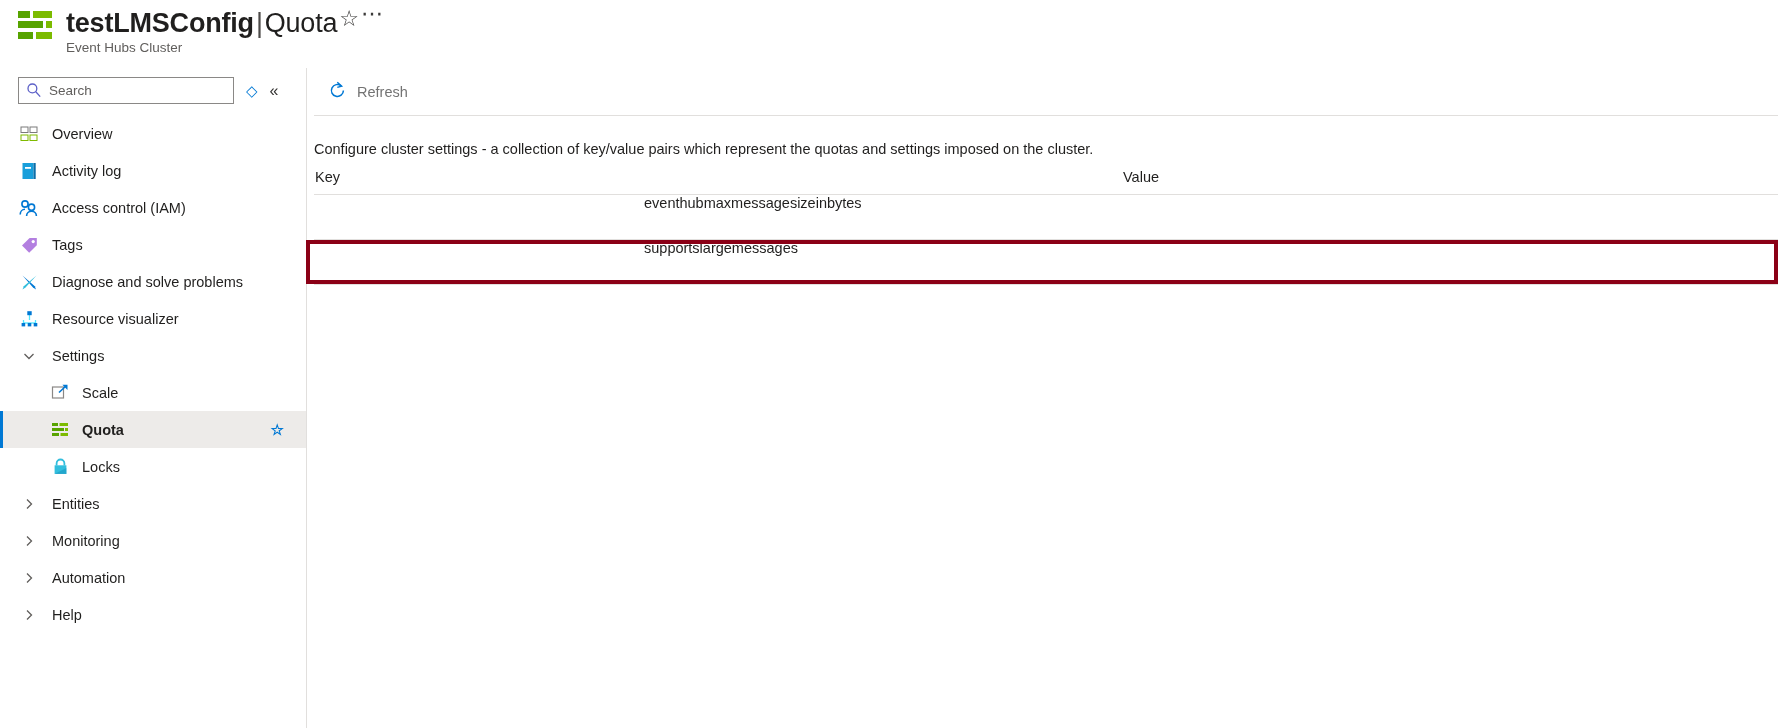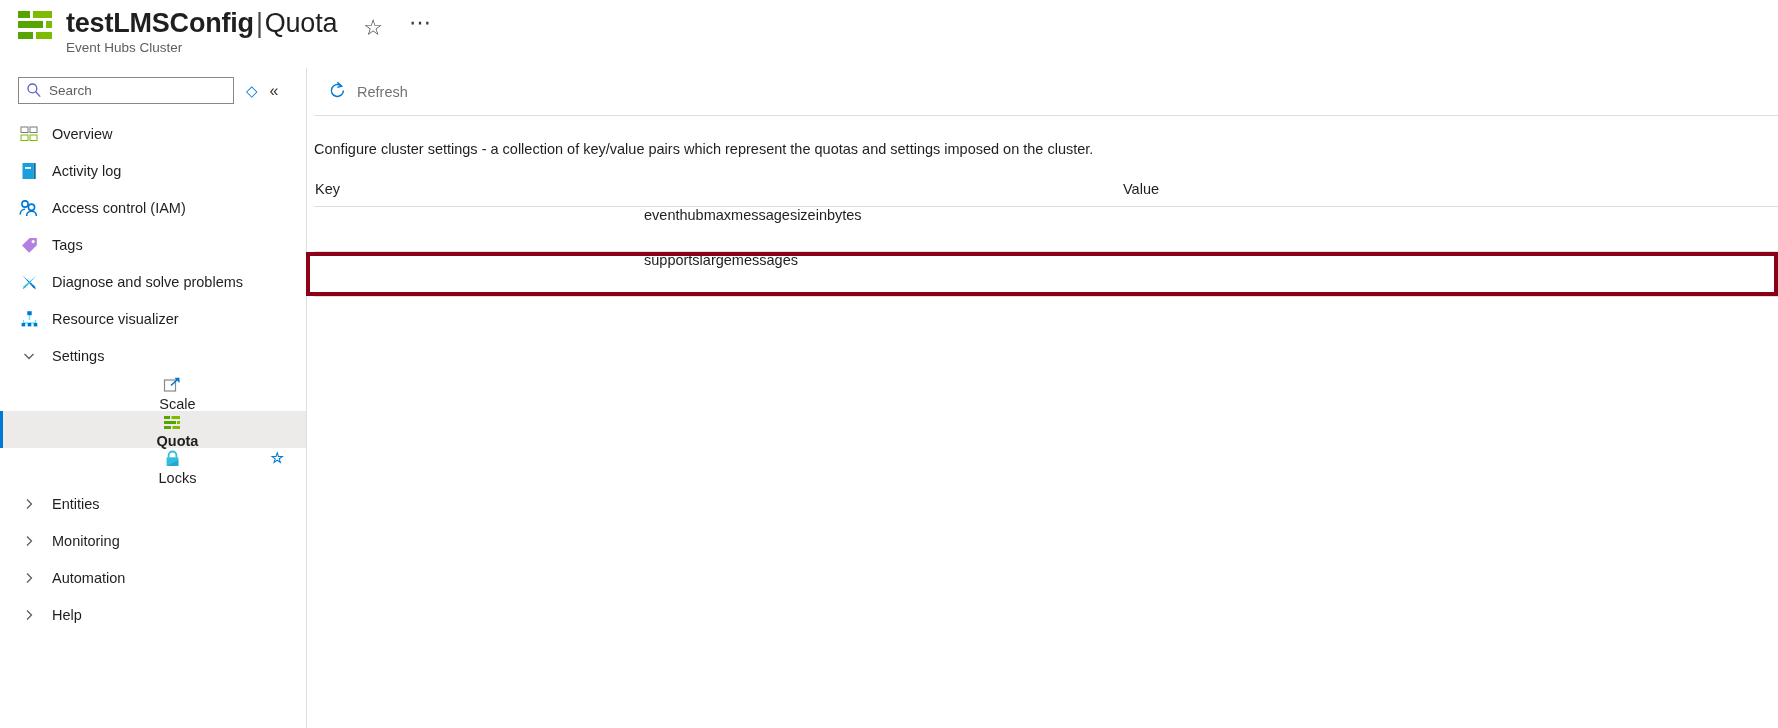--- a/index.html
+++ b/index.html
@@ -39,22 +39,22 @@
   .res-icon .seg-b { background: #7cbb00; }
   .res-icon .r1 .seg-a { width: 12px; }
   .res-icon .r1 .seg-b { width: 19px; }
   .res-icon .r2 .seg-a { width: 25px; }
   .res-icon .r2 .seg-b { width: 6px; }
   .res-icon .r3 .seg-a { width: 15px; }
   .res-icon .r3 .seg-b { width: 16px; }
 
   .title-line {
     display: flex;
-    align-items: flex-end;
-    gap: 26px;
+    align-items: flex-start;
+    gap: 2px;
   }
   .title-text {
     font-size: 27px;
     font-weight: 600;
     color: #201f1e;
     letter-spacing: -0.2px;
     white-space: nowrap;
   }
   .title-text .sep { font-weight: 300; color: #4c4a48; padding: 0 2px; }
   .title-text .sub-title { font-weight: 400; color: #201f1e; }
@@ -142,21 +142,21 @@
   }
   .nav-item .ico {
     width: 22px;
     height: 20px;
     flex: 0 0 22px;
     margin-right: 12px;
     display: flex;
     align-items: center;
     justify-content: center;
   }
-  .nav-item.child { padding-left: 49px; flex-direction: column; }
+  .nav-item.child { padding-left: 49px; }
   .nav-item.child .ico { margin-right: 11px; }
   .nav-item.group .ico { margin-right: 12px; }
   .nav-item.selected {
     background: #edebe9;
     font-weight: 600;
   }
   .nav-item.selected::before {
     content: "";
     position: absolute;
     left: 0; top: 0; bottom: 0;
@@ -199,21 +199,21 @@
     background: #e1dfdd;
     margin-left: 7px;
   }
   .description {
     font-size: 14.5px;
     color: #201f1e;
     padding: 25px 0 0 7px;
   }
 
   .quota-table {
-    margin-top: 24px;
+    margin-top: 12px;
     padding-left: 7px;
   }
   .qt-head {
     display: flex;
     font-size: 14px;
     color: #201f1e;
     padding-bottom: 9px;
     border-bottom: 1px solid #e1dfdd;
   }
   .qt-row {

